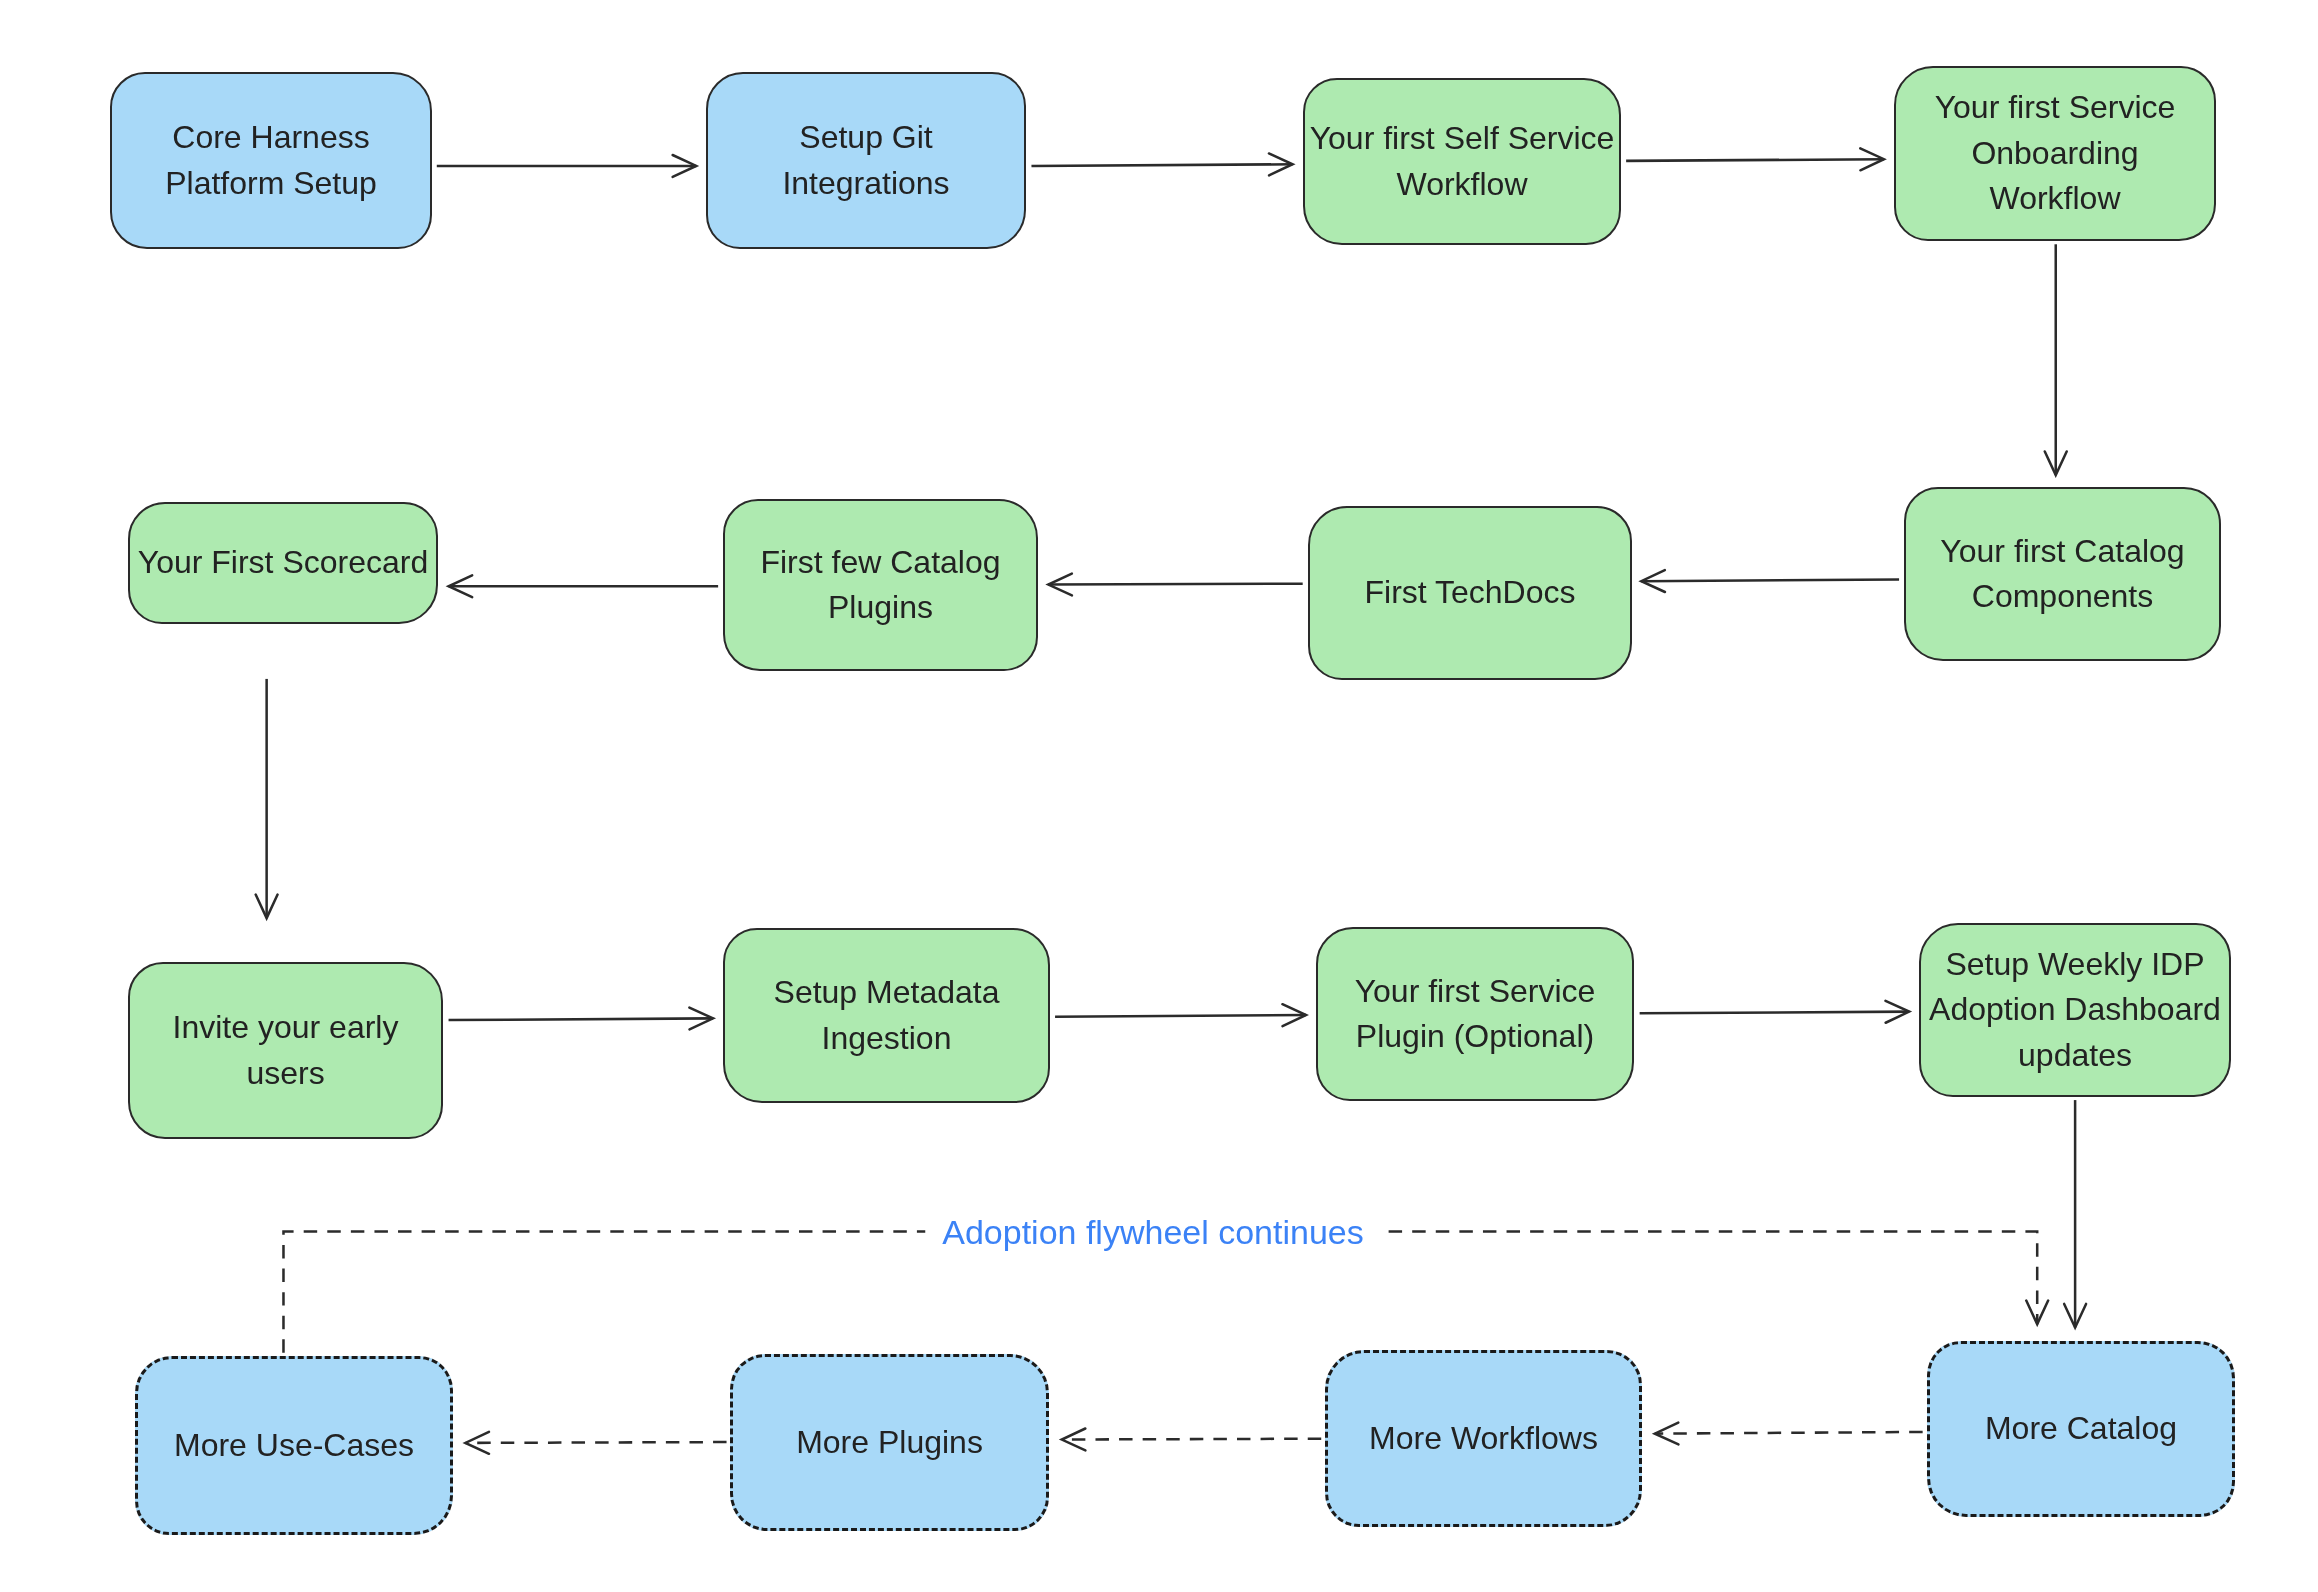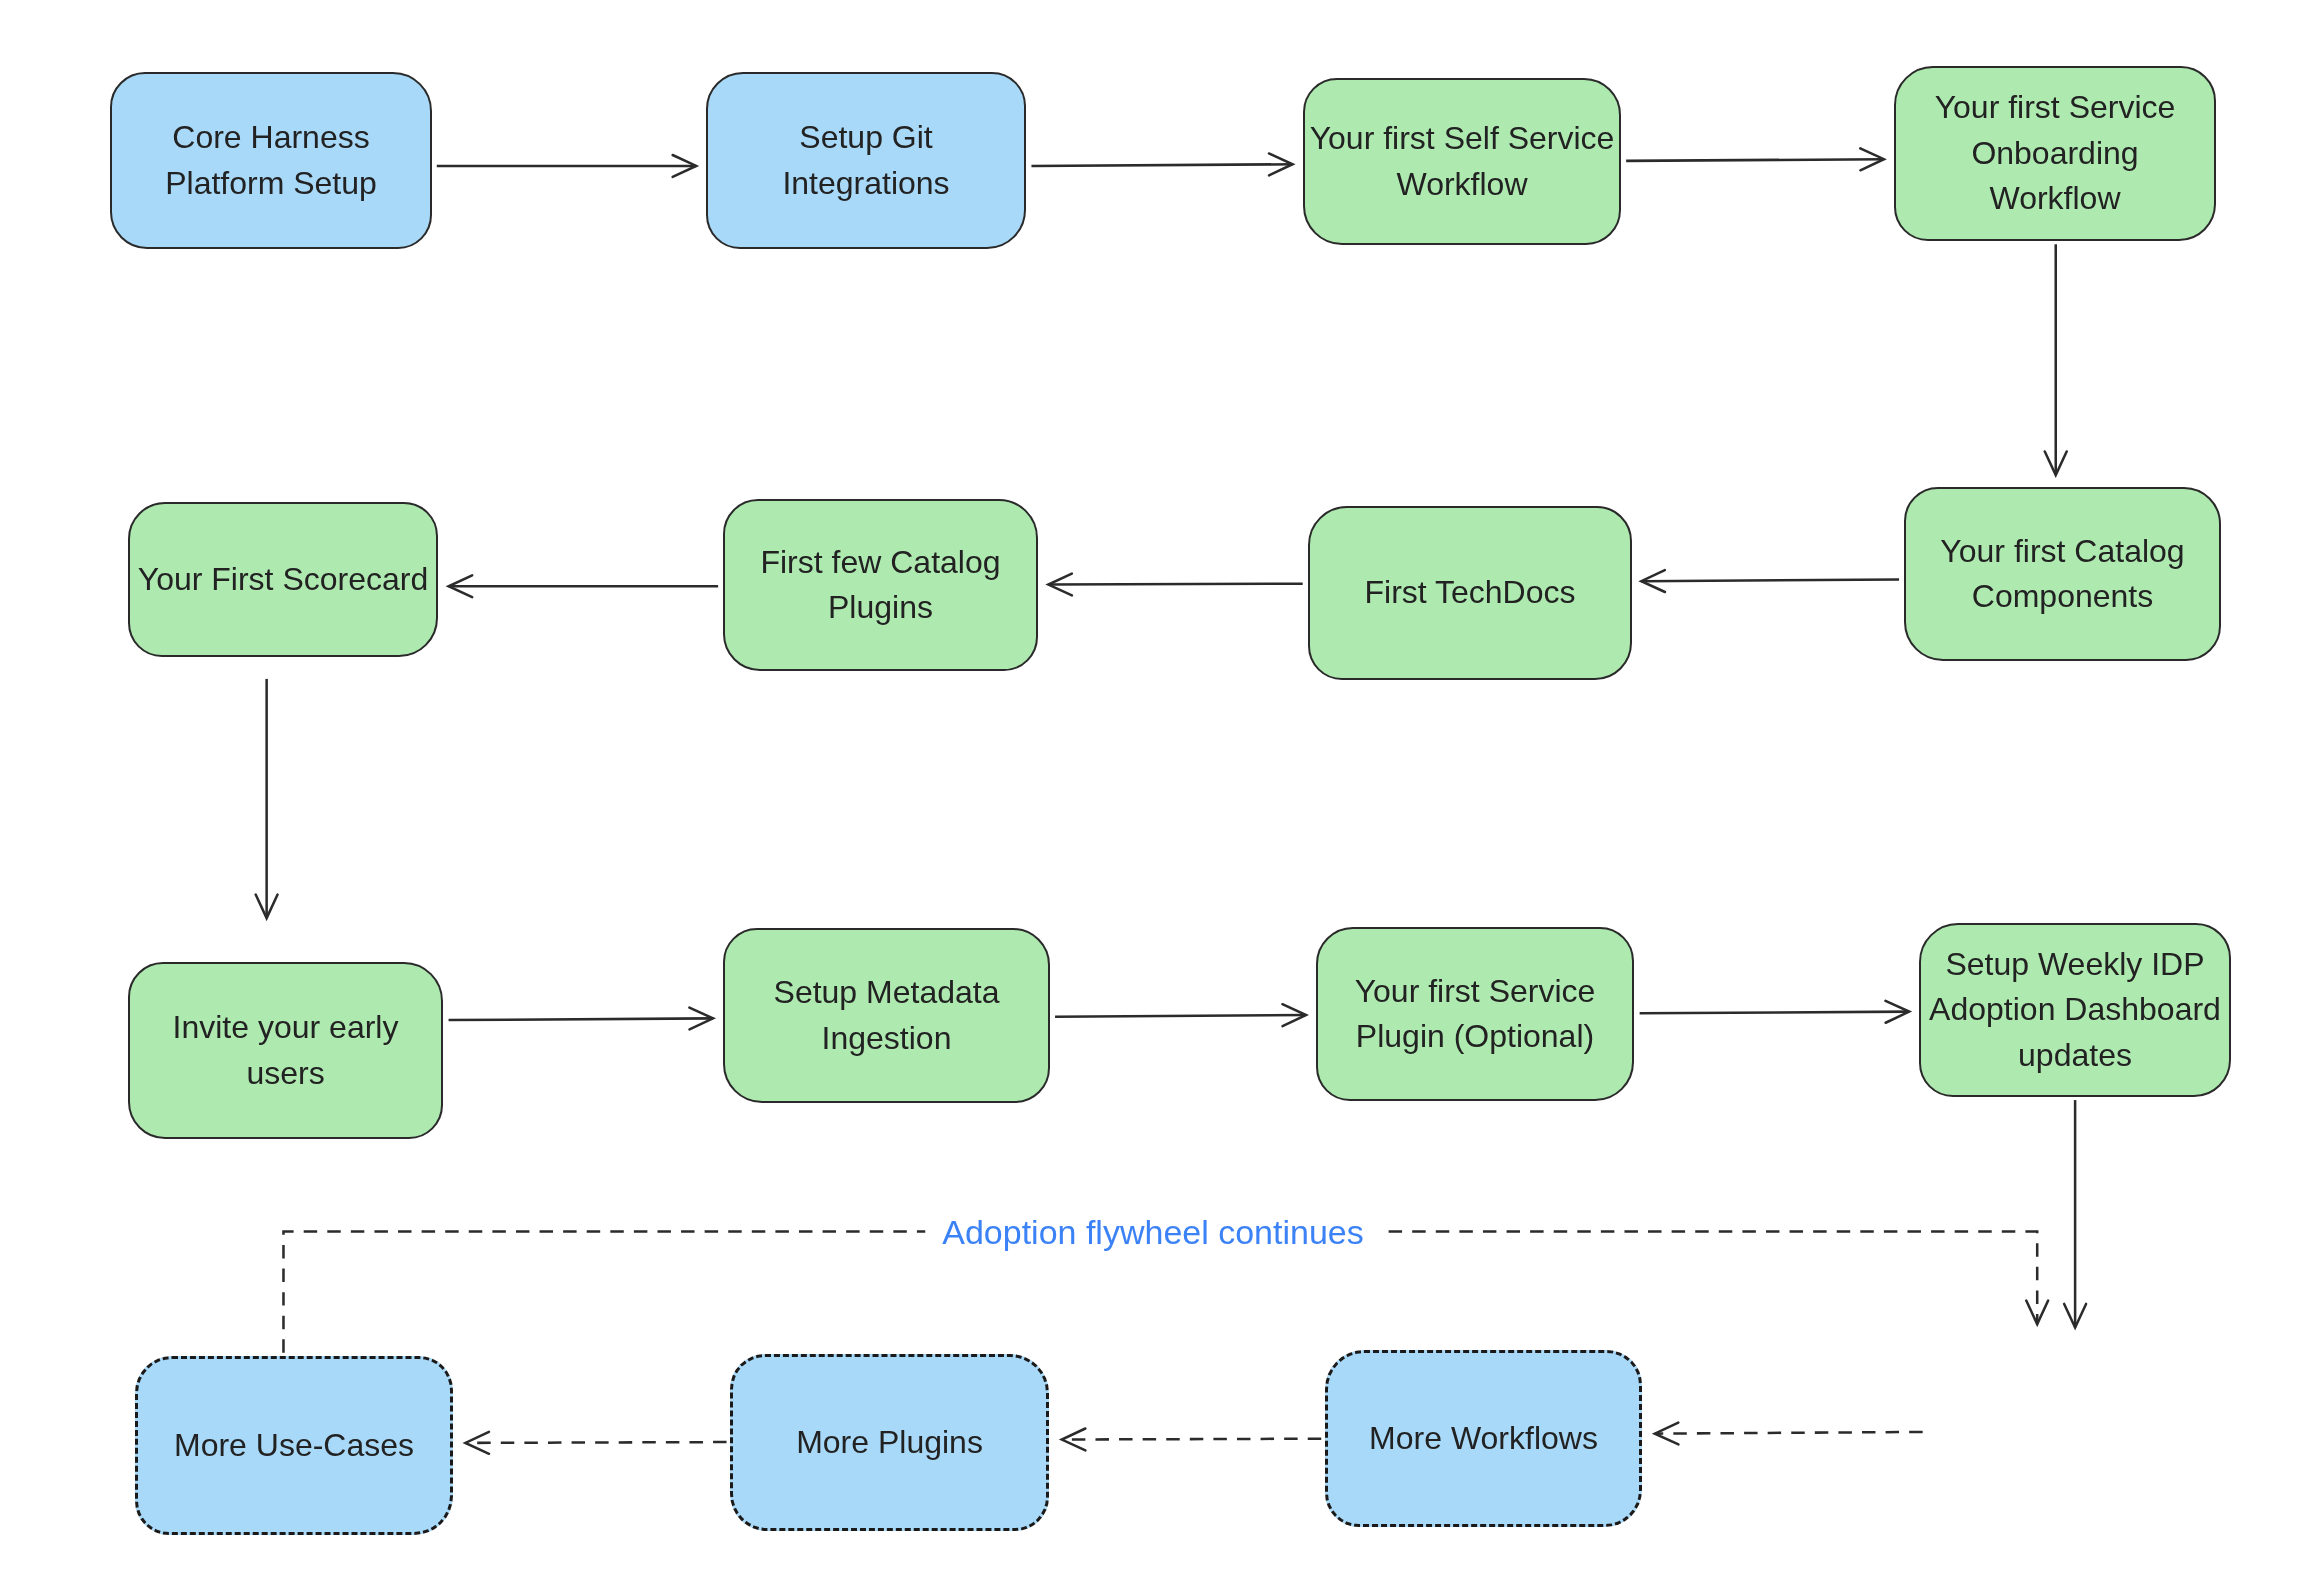--- a/index.html
+++ b/index.html
@@ -119,21 +119,21 @@
   <div class="node green r3" style="left:1303px; top:78px;   width:318px; height:167px;">
     <span>Your first Self Service
 Workflow</span>
   </div>
   <div class="node green r4" style="left:1894px; top:66px;   width:322px; height:175px;">
     <span>Your first Service
 Onboarding
 Workflow</span>
   </div>
 
-  <div class="node green r2" style="left:128px;  top:502px;  width:310px; height:155px;">
+  <div class="node green r2" style="left:128px;  top:502px;  width:310px; height:122px;">
     <span>Your First Scorecard</span>
   </div>
   <div class="node green r1" style="left:723px;  top:499px;  width:315px; height:172px;">
     <span>First few Catalog
 Plugins</span>
   </div>
   <div class="node green r4" style="left:1308px; top:506px;  width:324px; height:174px;">
     <span>First TechDocs</span>
   </div>
   <div class="node green r3" style="left:1904px; top:487px;  width:317px; height:174px;">
@@ -161,17 +161,20 @@
 
   <div class="node blue dashed-border r2" style="left:135px;  top:1356px; width:318px; height:179px;">
     <span>More Use-Cases</span>
   </div>
   <div class="node blue dashed-border r1" style="left:730px;  top:1354px; width:319px; height:177px;">
     <span>More Plugins</span>
   </div>
   <div class="node blue dashed-border r4" style="left:1325px; top:1350px; width:317px; height:177px;">
     <span>More Workflows</span>
   </div>
+  <div class="node blue dashed-border r3" style="left:1927px; top:1341px; width:308px; height:176px;">
+    <span>More Catalog</span>
+  </div>
 
   <div class="flywheel-label">Adoption flywheel continues</div>
 
 </div>
 
 
 </body></html>

